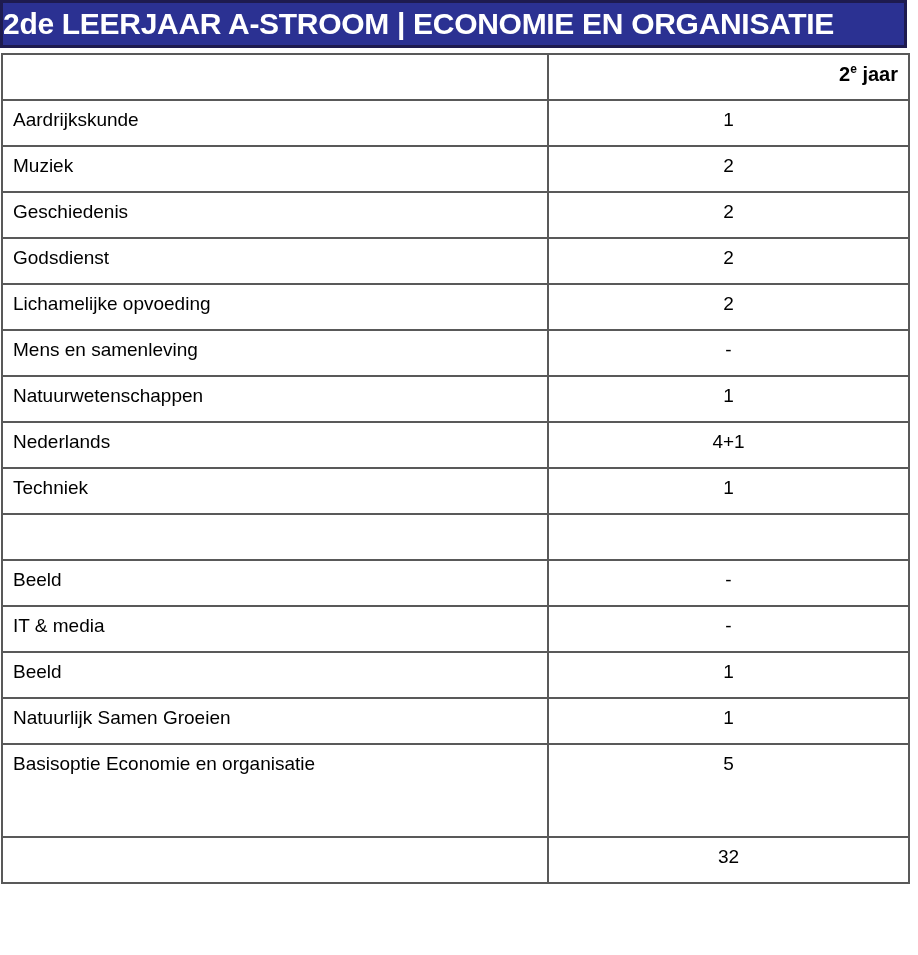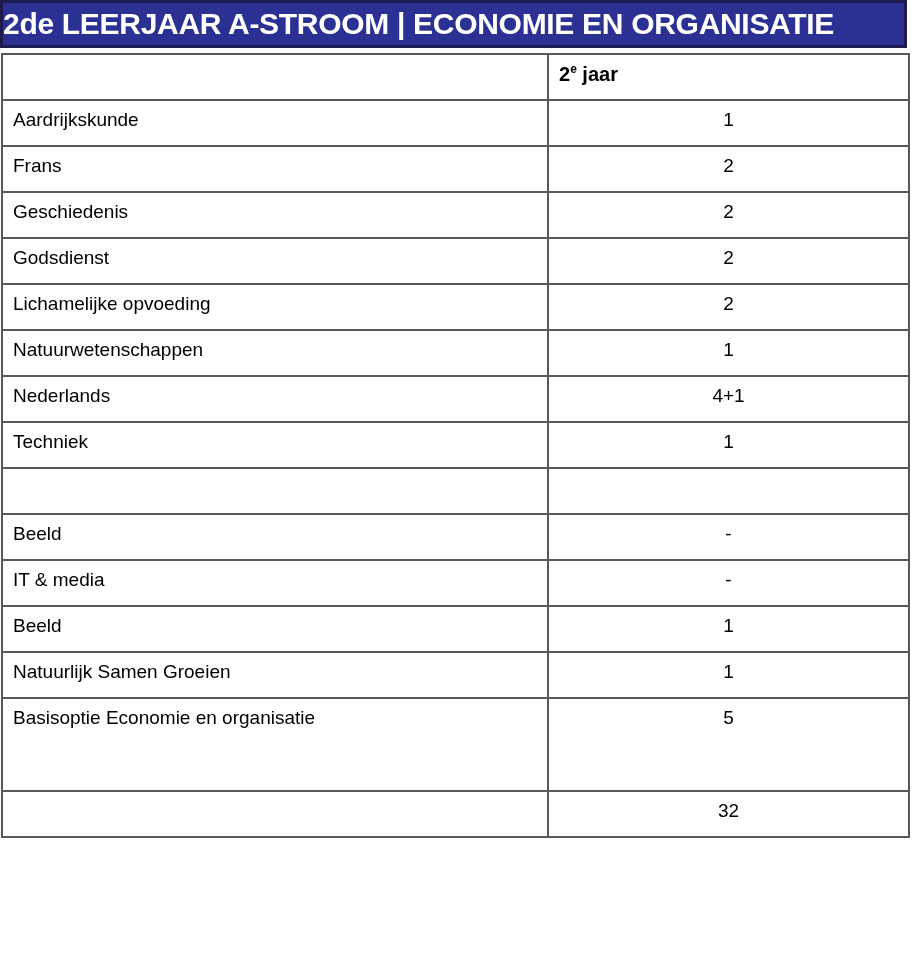--- a/index.html
+++ b/index.html
@@ -51,21 +51,21 @@
     font-size: 19px;
     line-height: 24px;
     padding: 7px 10px 12px 10px;
     overflow: hidden;
   }
   .curriculum tr { height: 46px; }
   .curriculum tr.tall { height: 93px; }
   .curriculum th.hours-header {
     font-weight: bold;
     font-size: 20px;
-    text-align: left;
+    text-align: right;
   }
   .curriculum th.hours-header sup {
     font-size: 12px;
     line-height: 0;
   }
   .curriculum td.subject { text-align: left; }
   .curriculum td.hours   { text-align: center; }
 </style>
 </head>
 <body>
@@ -89,34 +89,38 @@
         <th class="hours-header">
           <span>2</span><sup>e</sup><span> jaar</span>
         </th>
       </tr>
 
       <tr>
         <td class="subject">Aardrijkskunde</td>
         <td class="hours">1</td>
       </tr>
       <tr>
-        <td class="subject">Frans</td>
+        <td class="subject">Muziek</td>
         <td class="hours">2</td>
       </tr>
       <tr>
         <td class="subject">Geschiedenis</td>
         <td class="hours">2</td>
       </tr>
       <tr>
         <td class="subject">Godsdienst</td>
         <td class="hours">2</td>
       </tr>
       <tr>
         <td class="subject">Lichamelijke opvoeding</td>
         <td class="hours">2</td>
+      </tr>
+      <tr>
+        <td class="subject">Mens en samenleving</td>
+        <td class="hours">-</td>
       </tr>
       <tr>
         <td class="subject">Natuurwetenschappen</td>
         <td class="hours">1</td>
       </tr>
       <tr>
         <td class="subject">Nederlands</td>
         <td class="hours">4+1</td>
       </tr>
       <tr>

